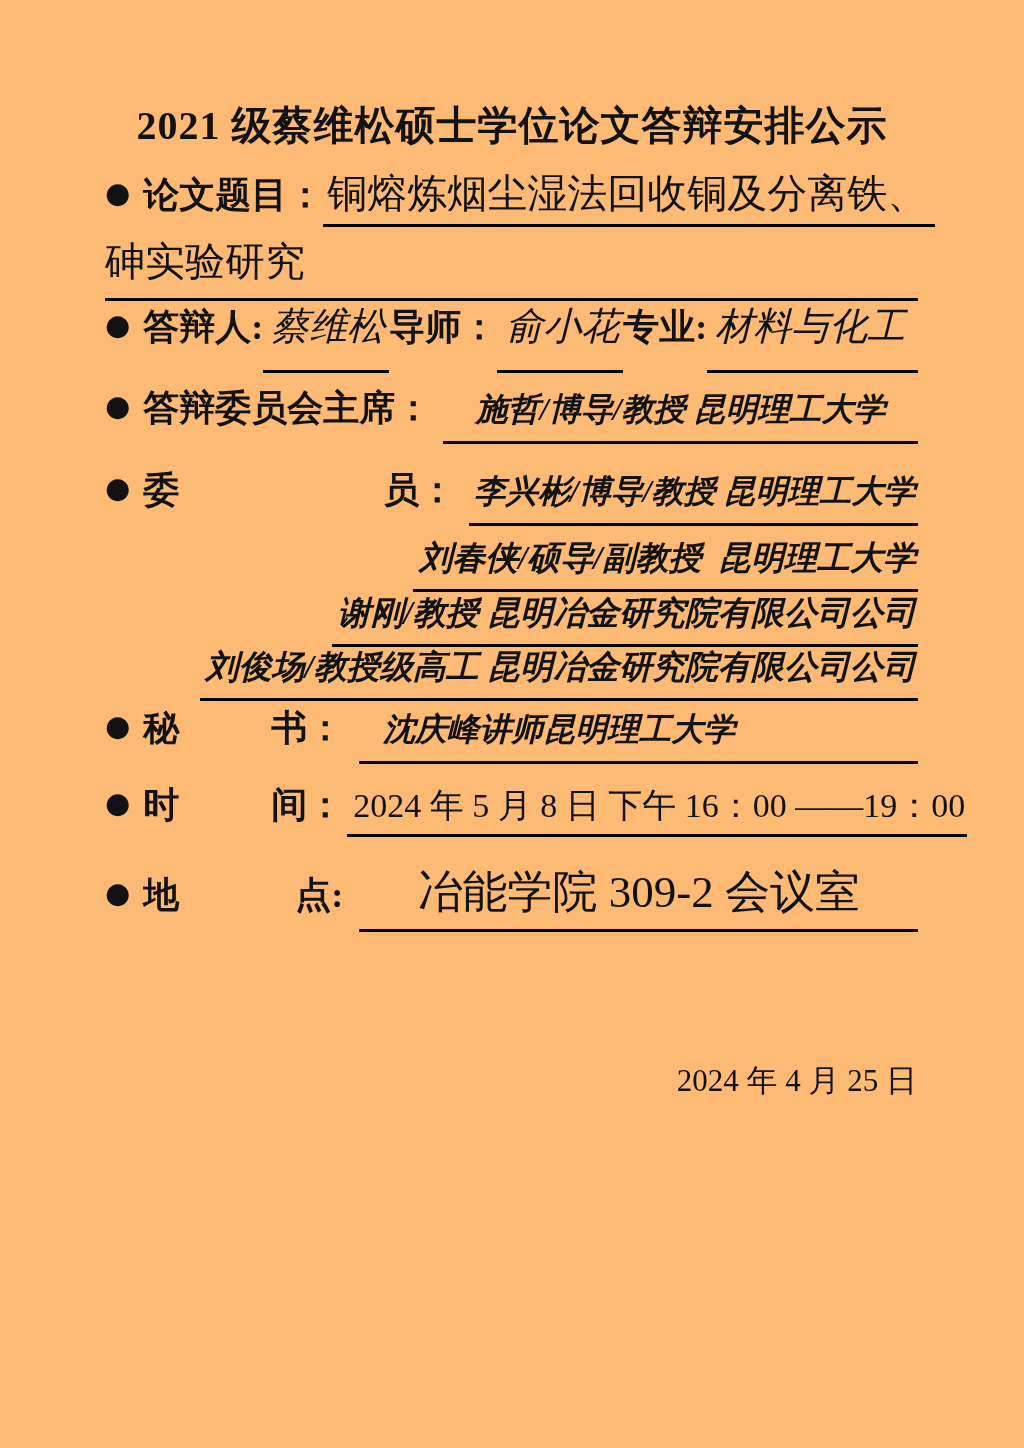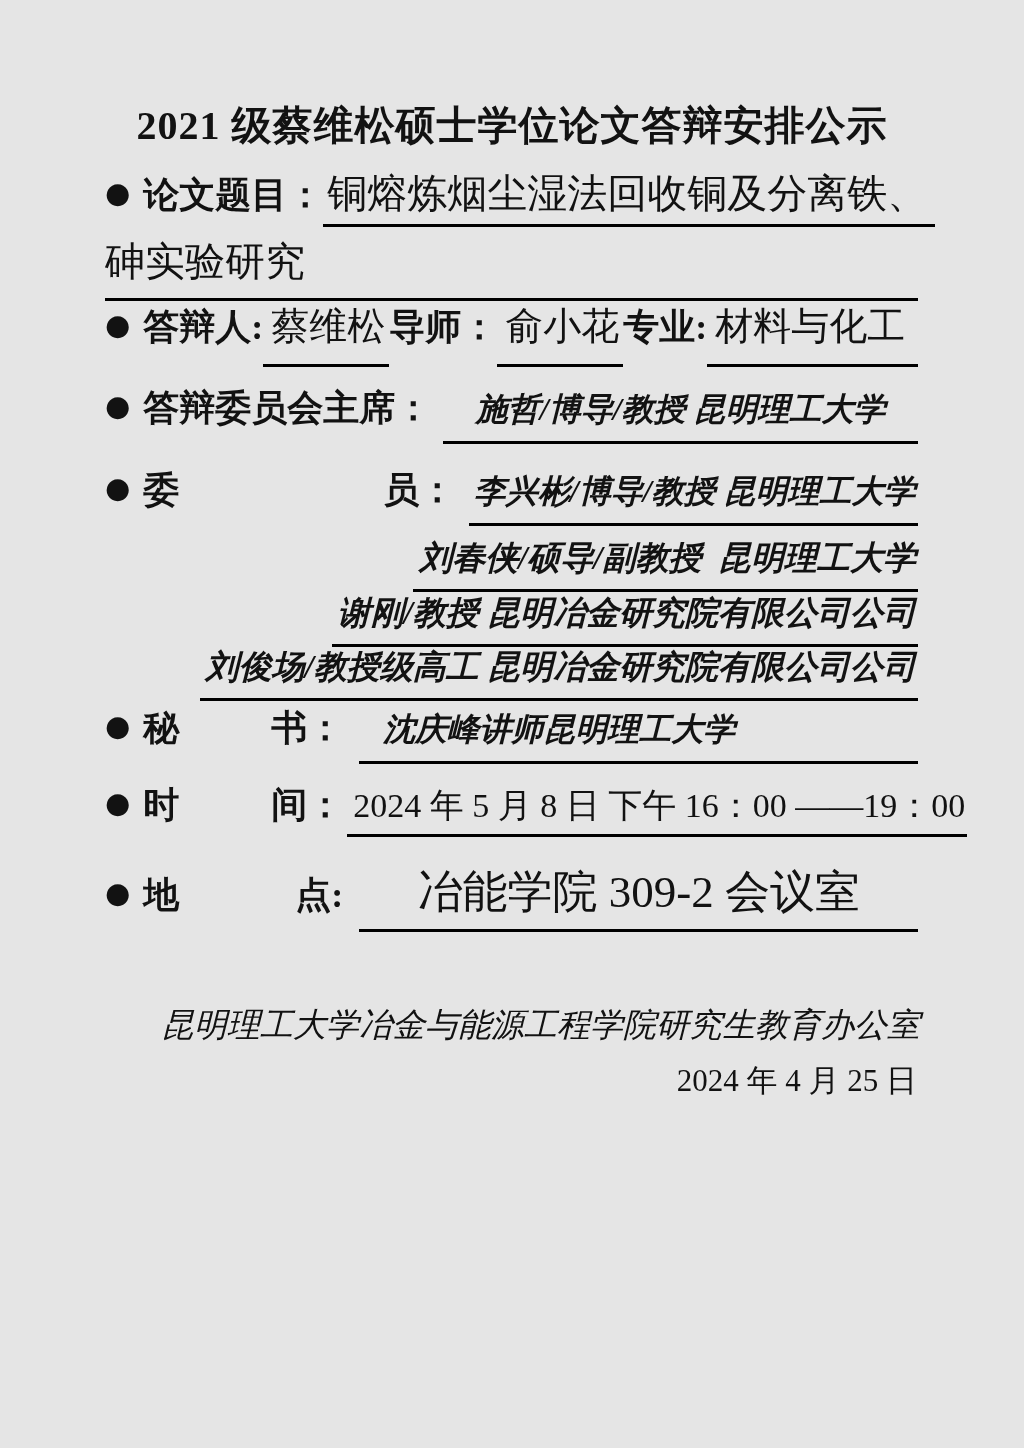--- a/index.html
+++ b/index.html
@@ -11,21 +11,21 @@
     width: 1024px;
     height: 1448px;
     position: relative;
     color: #121212;
     font-family: "Liberation Serif", serif;
     overflow: hidden;
   }
   .page {
     position: absolute;
     inset: 0;
-    background: #e5e5e5;
+    background: #fdba74;
   }
   .doc-title {
     position: absolute;
     top: 98px;
     left: 0;
     width: 100%;
     text-align: center;
     font-size: 40px;
     font-weight: bold;
     letter-spacing: 1px;
@@ -71,21 +71,21 @@
     white-space: pre;
   }
   .grow { flex: 1 1 auto; }
 
   .thesis-line1 { top: 166px; right: 89px; }
   .thesis-line1 .song { font-size: 40px; padding: 0 2px 3px 4px; }
   .thesis-line2 { top: 234px; }
   .thesis-line2 .song { font-size: 40px; width: 100%; padding-bottom: 9px; }
 
   .defender-row { top: 301px; }
-  .defender-row .song { padding: 0 4px 12px 8px; }
+  .defender-row .song { padding: 0 4px 18px 8px; font-style: italic; }
 
   .chair-row { top: 384px; }
   .chair-row .script { text-align: center; padding: 0 4px 9px 4px; margin-left: 12px; }
 
   .members-row { top: 466px; }
   .members-row .split-label { width: 312px; }
   .members-row .script { text-align: center; padding: 0 2px 9px 4px; margin-left: 14px; }
 
   .member-line {
     position: absolute;
@@ -209,16 +209,15 @@
 
   <div class="row venue-row">
     <span class="bullet">●</span>
     <span class="split-label">
       <span>地</span>
       <span>点:</span>
     </span>
     <span class="song u grow">冶能学院 309-2 会议室</span>
   </div>
 
-  <div class="footer-office">昆明理工大学冶金与能源工程学院研究生教育办公室</div>
   <div class="footer-date">2024 年 4 月 25 日</div>
 
 </div>
 
 </body></html>

